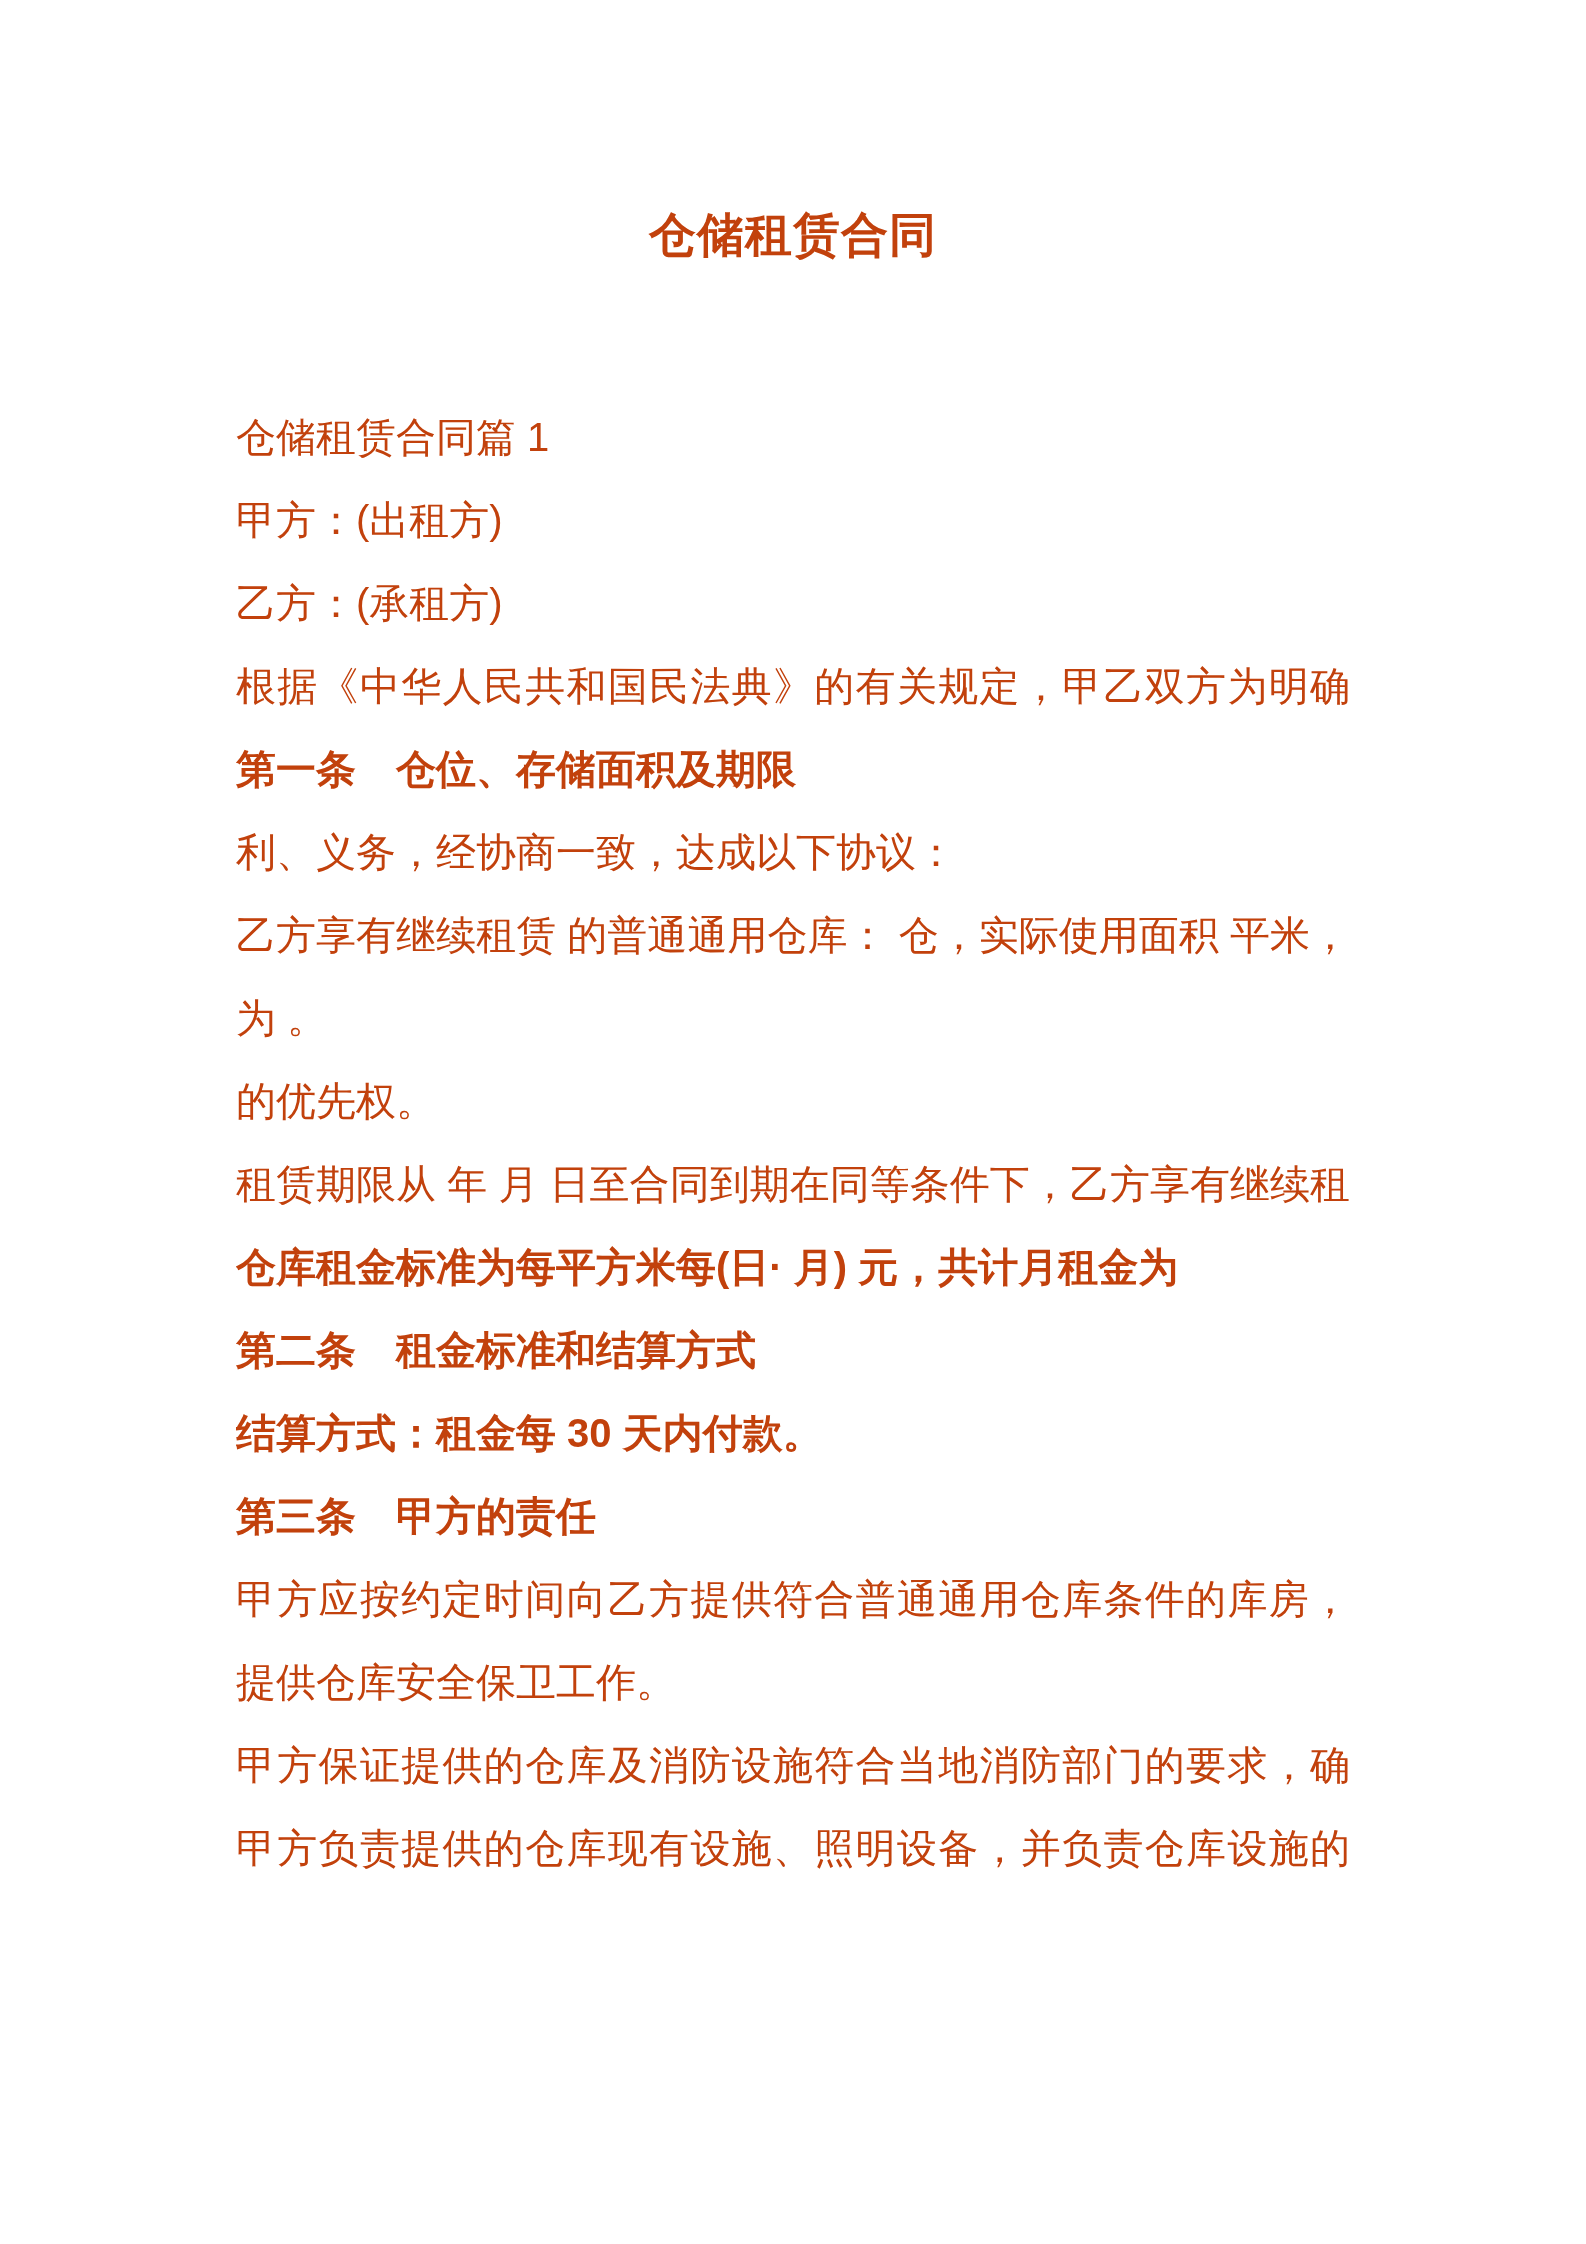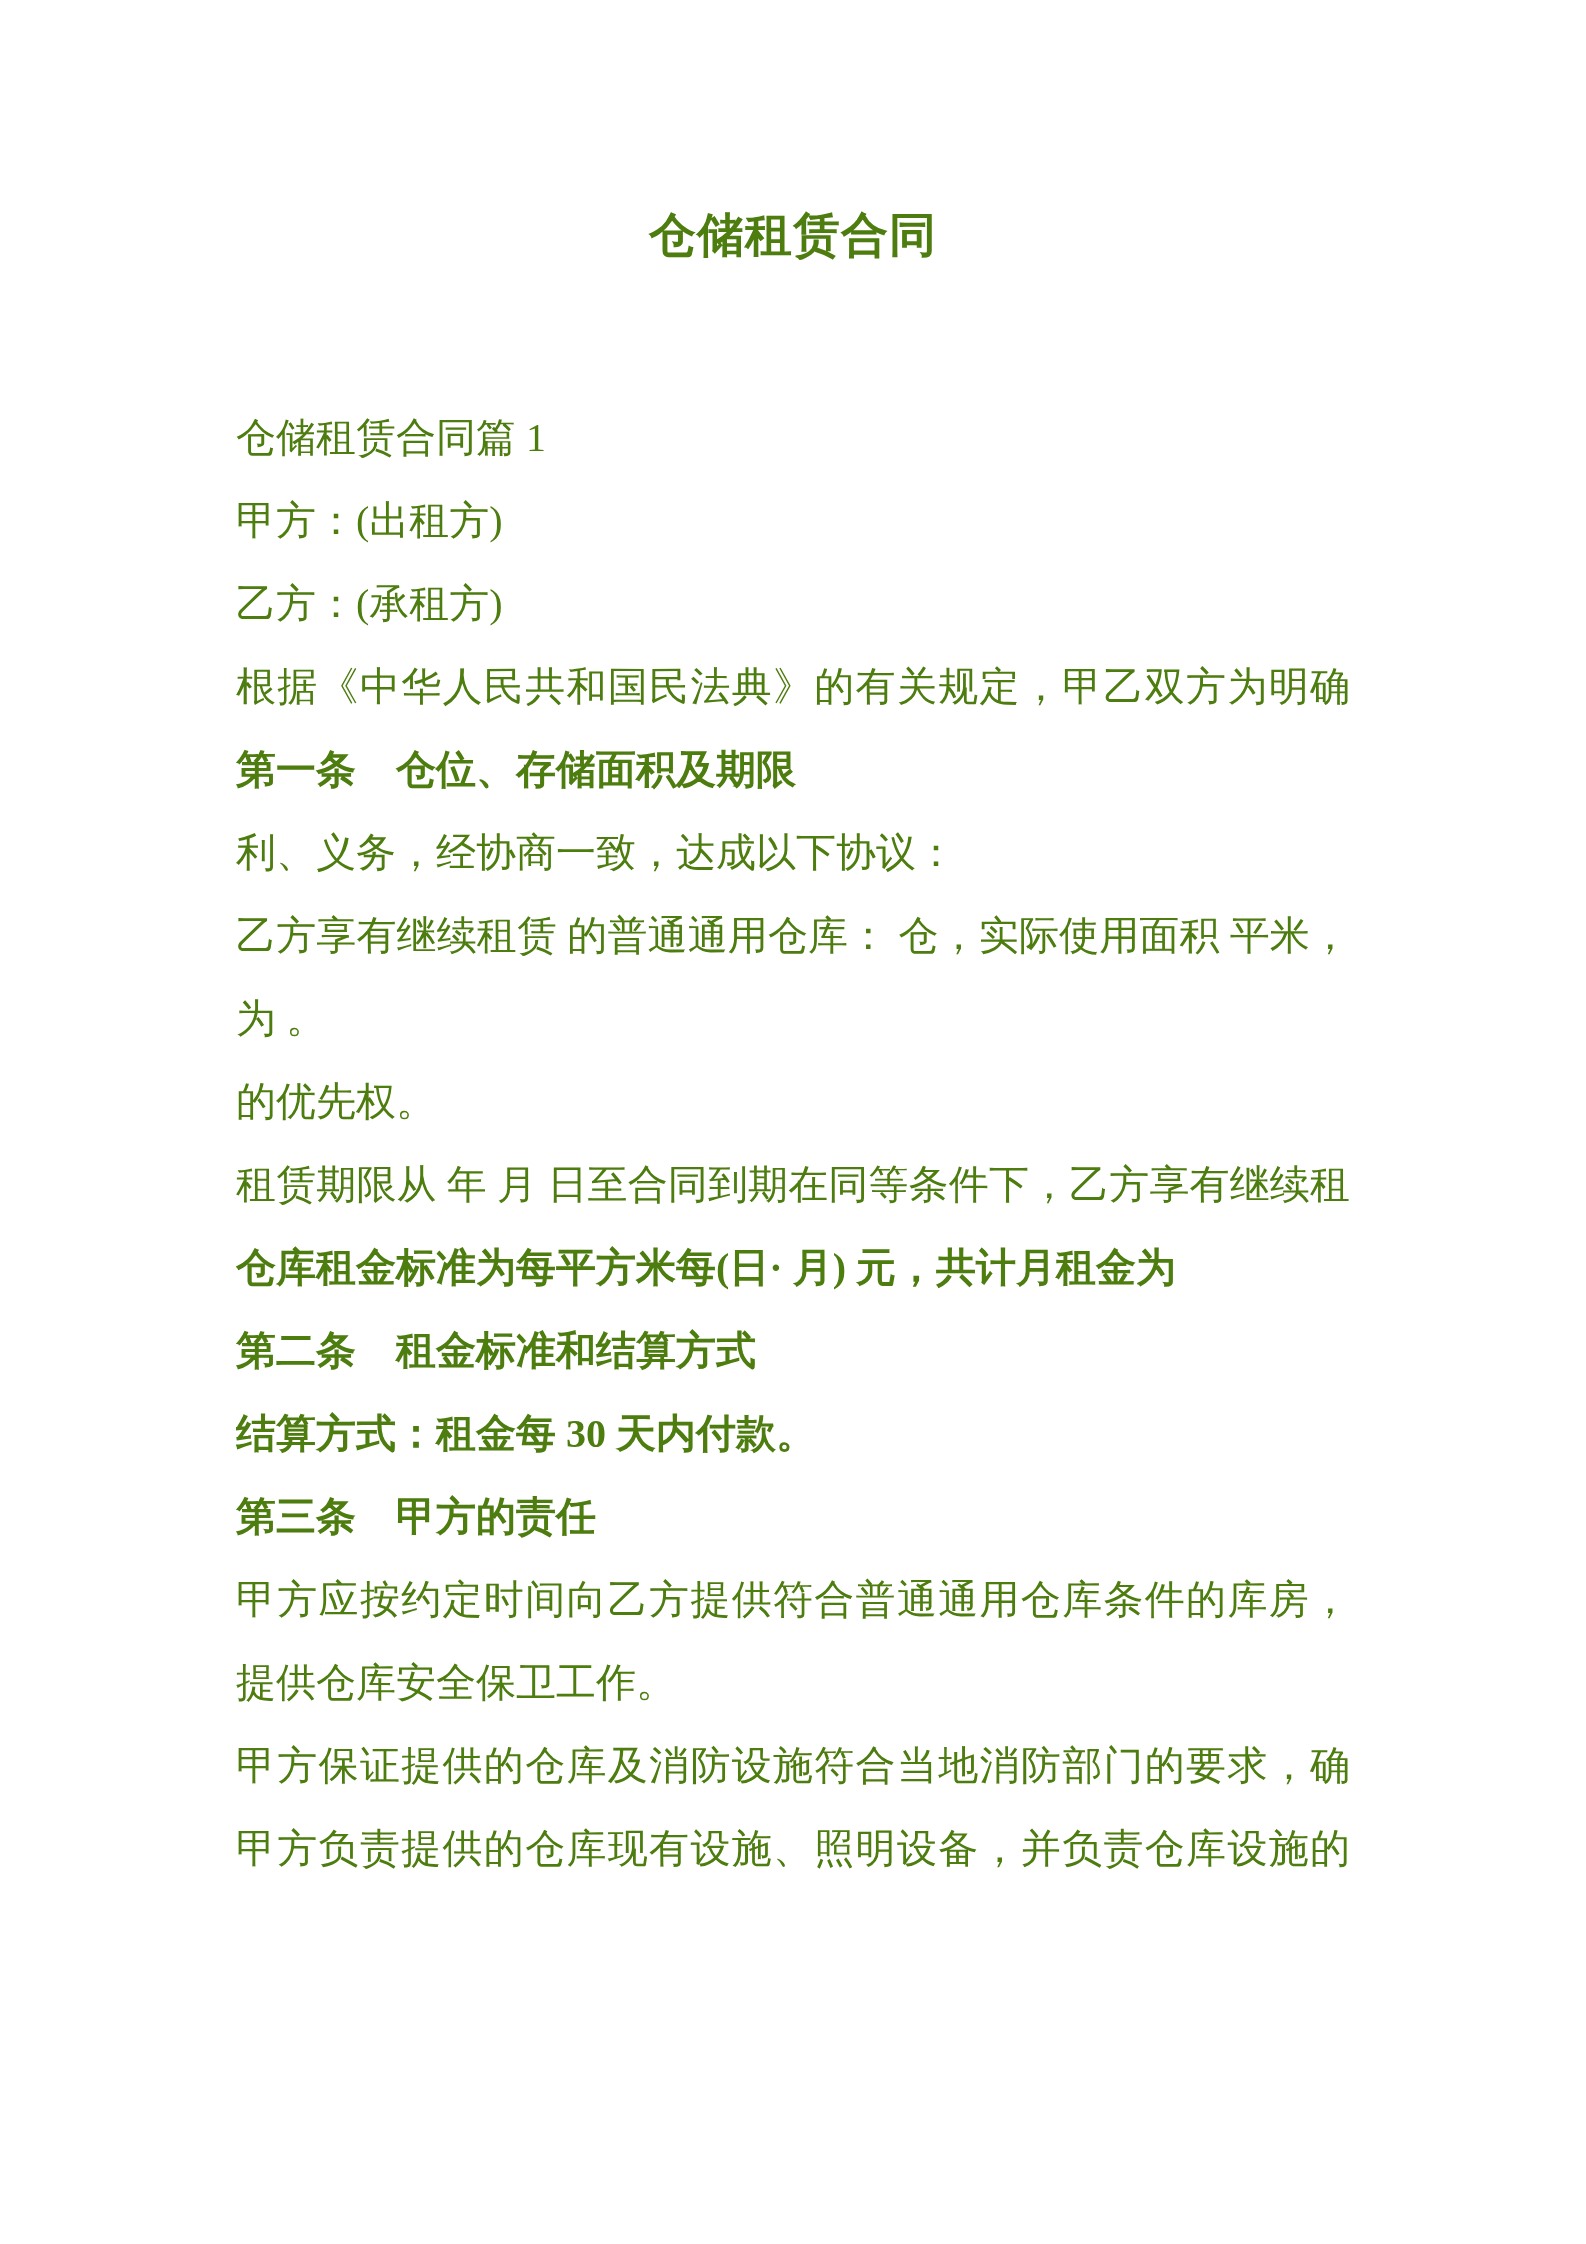--- a/index.html
+++ b/index.html
@@ -10,22 +10,22 @@
     width: 1586px;
     height: 2244px;
     background: #ffffff;
   }
   .page {
     position: relative;
     width: 1586px;
     height: 1948px;
     background: #ffffff;
     overflow: hidden;
-    color: #4d7c0f;
-    font-family: Liberation Serif, serif;
+    color: #c2410c;
+    font-family: Liberation Sans, sans-serif;
   }
   .doc-title {
     position: absolute;
     top: 205px;
     left: 0;
     width: 100%;
     text-align: center;
     font-size: 47px;
     font-weight: 700;
     line-height: 60px;

